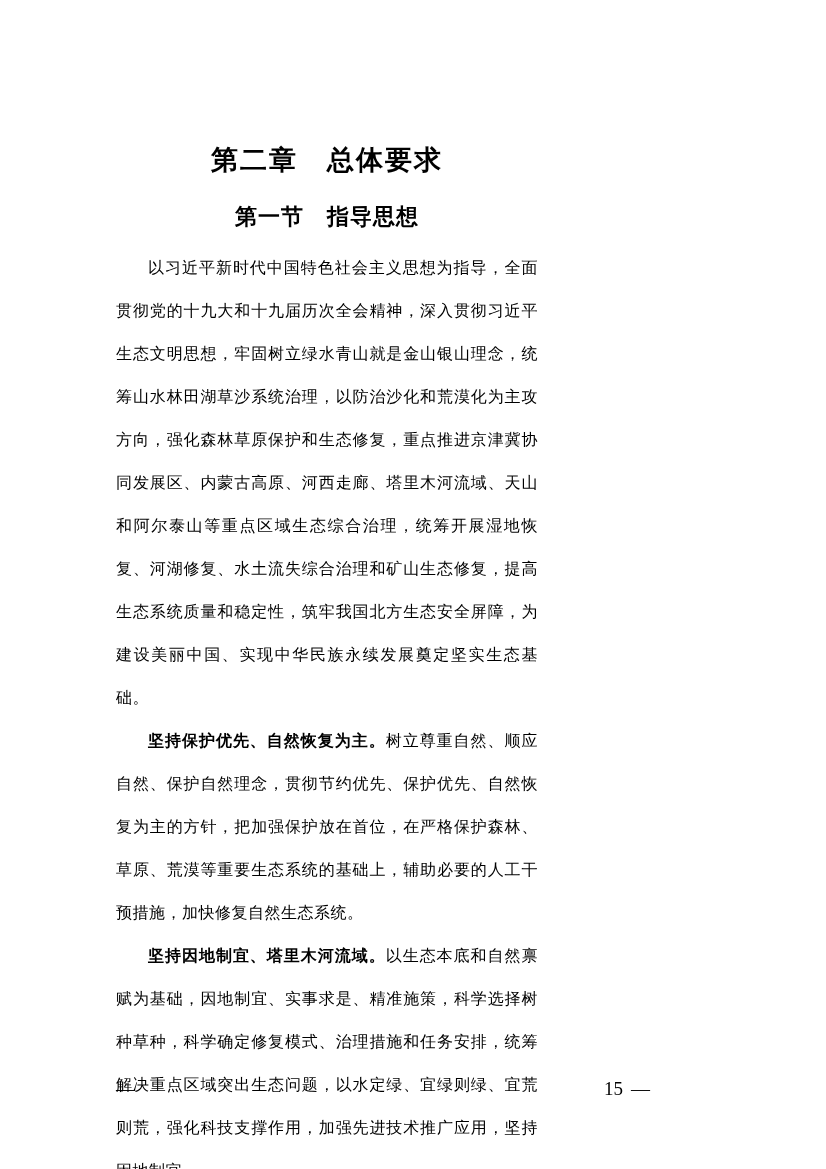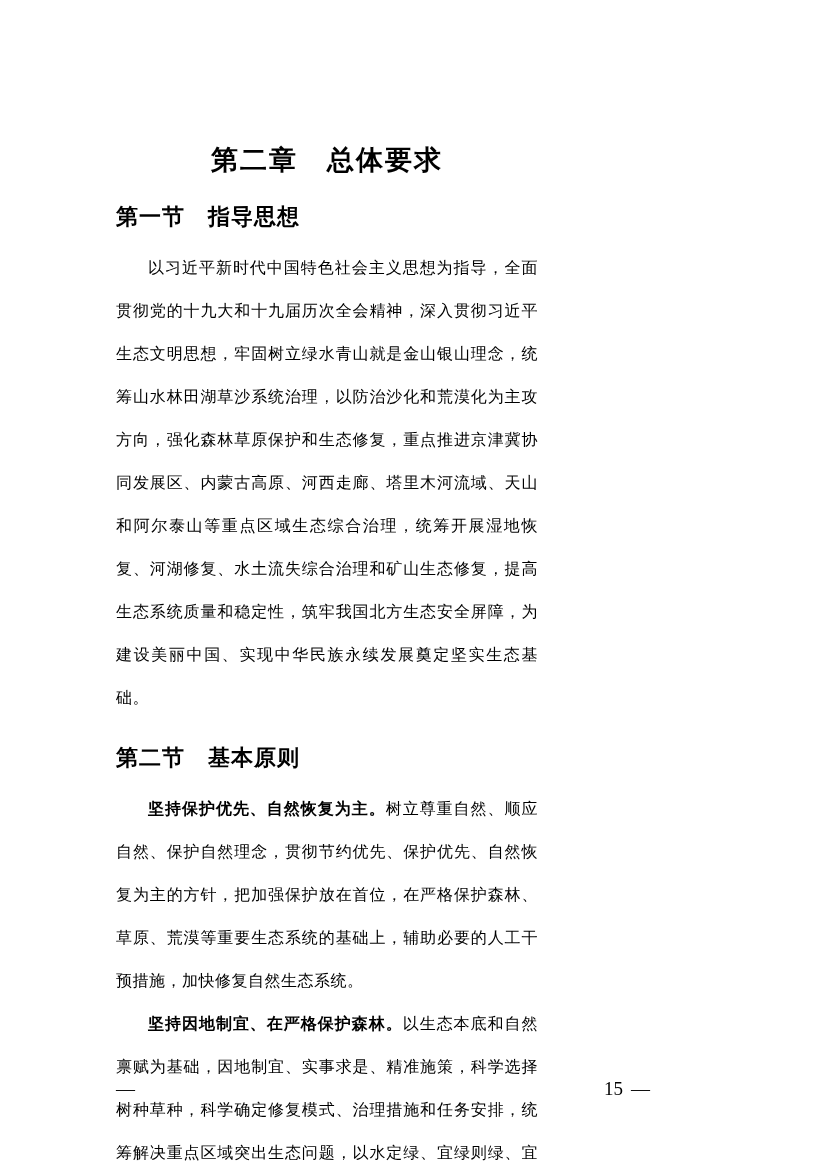--- a/index.html
+++ b/index.html
@@ -22,20 +22,21 @@
       margin: 0 0 24px 0;
       text-align: center;
       font-size: 27px;
       line-height: 36px;
       font-weight: bold;
       font-family: "Liberation Sans", sans-serif;
       letter-spacing: 2px;
     }
     .section-title {
       margin: 0 0 14px 0;
+      text-align: center;
       font-size: 22px;
       line-height: 30px;
       font-weight: bold;
       font-family: "Liberation Sans", sans-serif;
       letter-spacing: 1px;
     }
     .section-title.second {
       margin-top: 24px;
     }
     p.body-para {
@@ -79,25 +80,24 @@
 <body>
 
 <div class="page">
 
   <h1 class="chapter-title">第二章　总体要求</h1>
 
   <h2 class="section-title">第一节　指导思想</h2>
 
   <p class="body-para"><span class="text">以习近平新时代中国特色社会主义思想为指导，全面贯彻党的十九大和十九届历次全会精神，深入贯彻习近平生态文明思想，牢固树立绿水青山就是金山银山理念，统筹山水林田湖草沙系统治理，以防治沙化和荒漠化为主攻方向，强化森林草原保护和生态修复，重点推进京津冀协同发展区、内蒙古高原、河西走廊、塔里木河流域、天山和阿尔泰山等重点区域生态综合治理，统筹开展湿地恢复、河湖修复、水土流失综合治理和矿山生态修复，提高生态系统质量和稳定性，筑牢我国北方生态安全屏障，为建设美丽中国、实现中华民族永续发展奠定坚实生态基础。</span></p>
 
-  <h2 class="section-title second">第二节　基本原则</h2>
 
   <p class="body-para"><span class="lead">坚持保护优先、自然恢复为主。</span><span class="text">树立尊重自然、顺应自然、保护自然理念，贯彻节约优先、保护优先、自然恢复为主的方针，把加强保护放在首位，在严格保护森林、草原、荒漠等重要生态系统的基础上，辅助必要的人工干预措施，加快修复自然生态系统。</span></p>
 
-  <p class="body-para"><span class="lead">坚持因地制宜、在严格保护森林。</span><span class="text">以生态本底和自然禀赋为基础，因地制宜、实事求是、精准施策，科学选择树种草种，科学确定修复模式、治理措施和任务安排，统筹解决重点区域突出生态问题，以水定绿、宜绿则绿、宜荒则荒，强化科技支撑作用，加强先进技术推广应用，坚持因地制宜。</span></p>
+  <p class="body-para"><span class="lead">坚持因地制宜、塔里木河流域。</span><span class="text">以生态本底和自然禀赋为基础，因地制宜、实事求是、精准施策，科学选择树种草种，科学确定修复模式、治理措施和任务安排，统筹解决重点区域突出生态问题，以水定绿、宜绿则绿、宜荒则荒，强化科技支撑作用，加强先进技术推广应用，坚持因地制宜。</span></p>
 
   <div class="footer">
     <span class="dash-left">—</span>
     <div class="page-num-group">
       <span>15</span><span>—</span>
     </div>
   </div>
 
 </div>
 

